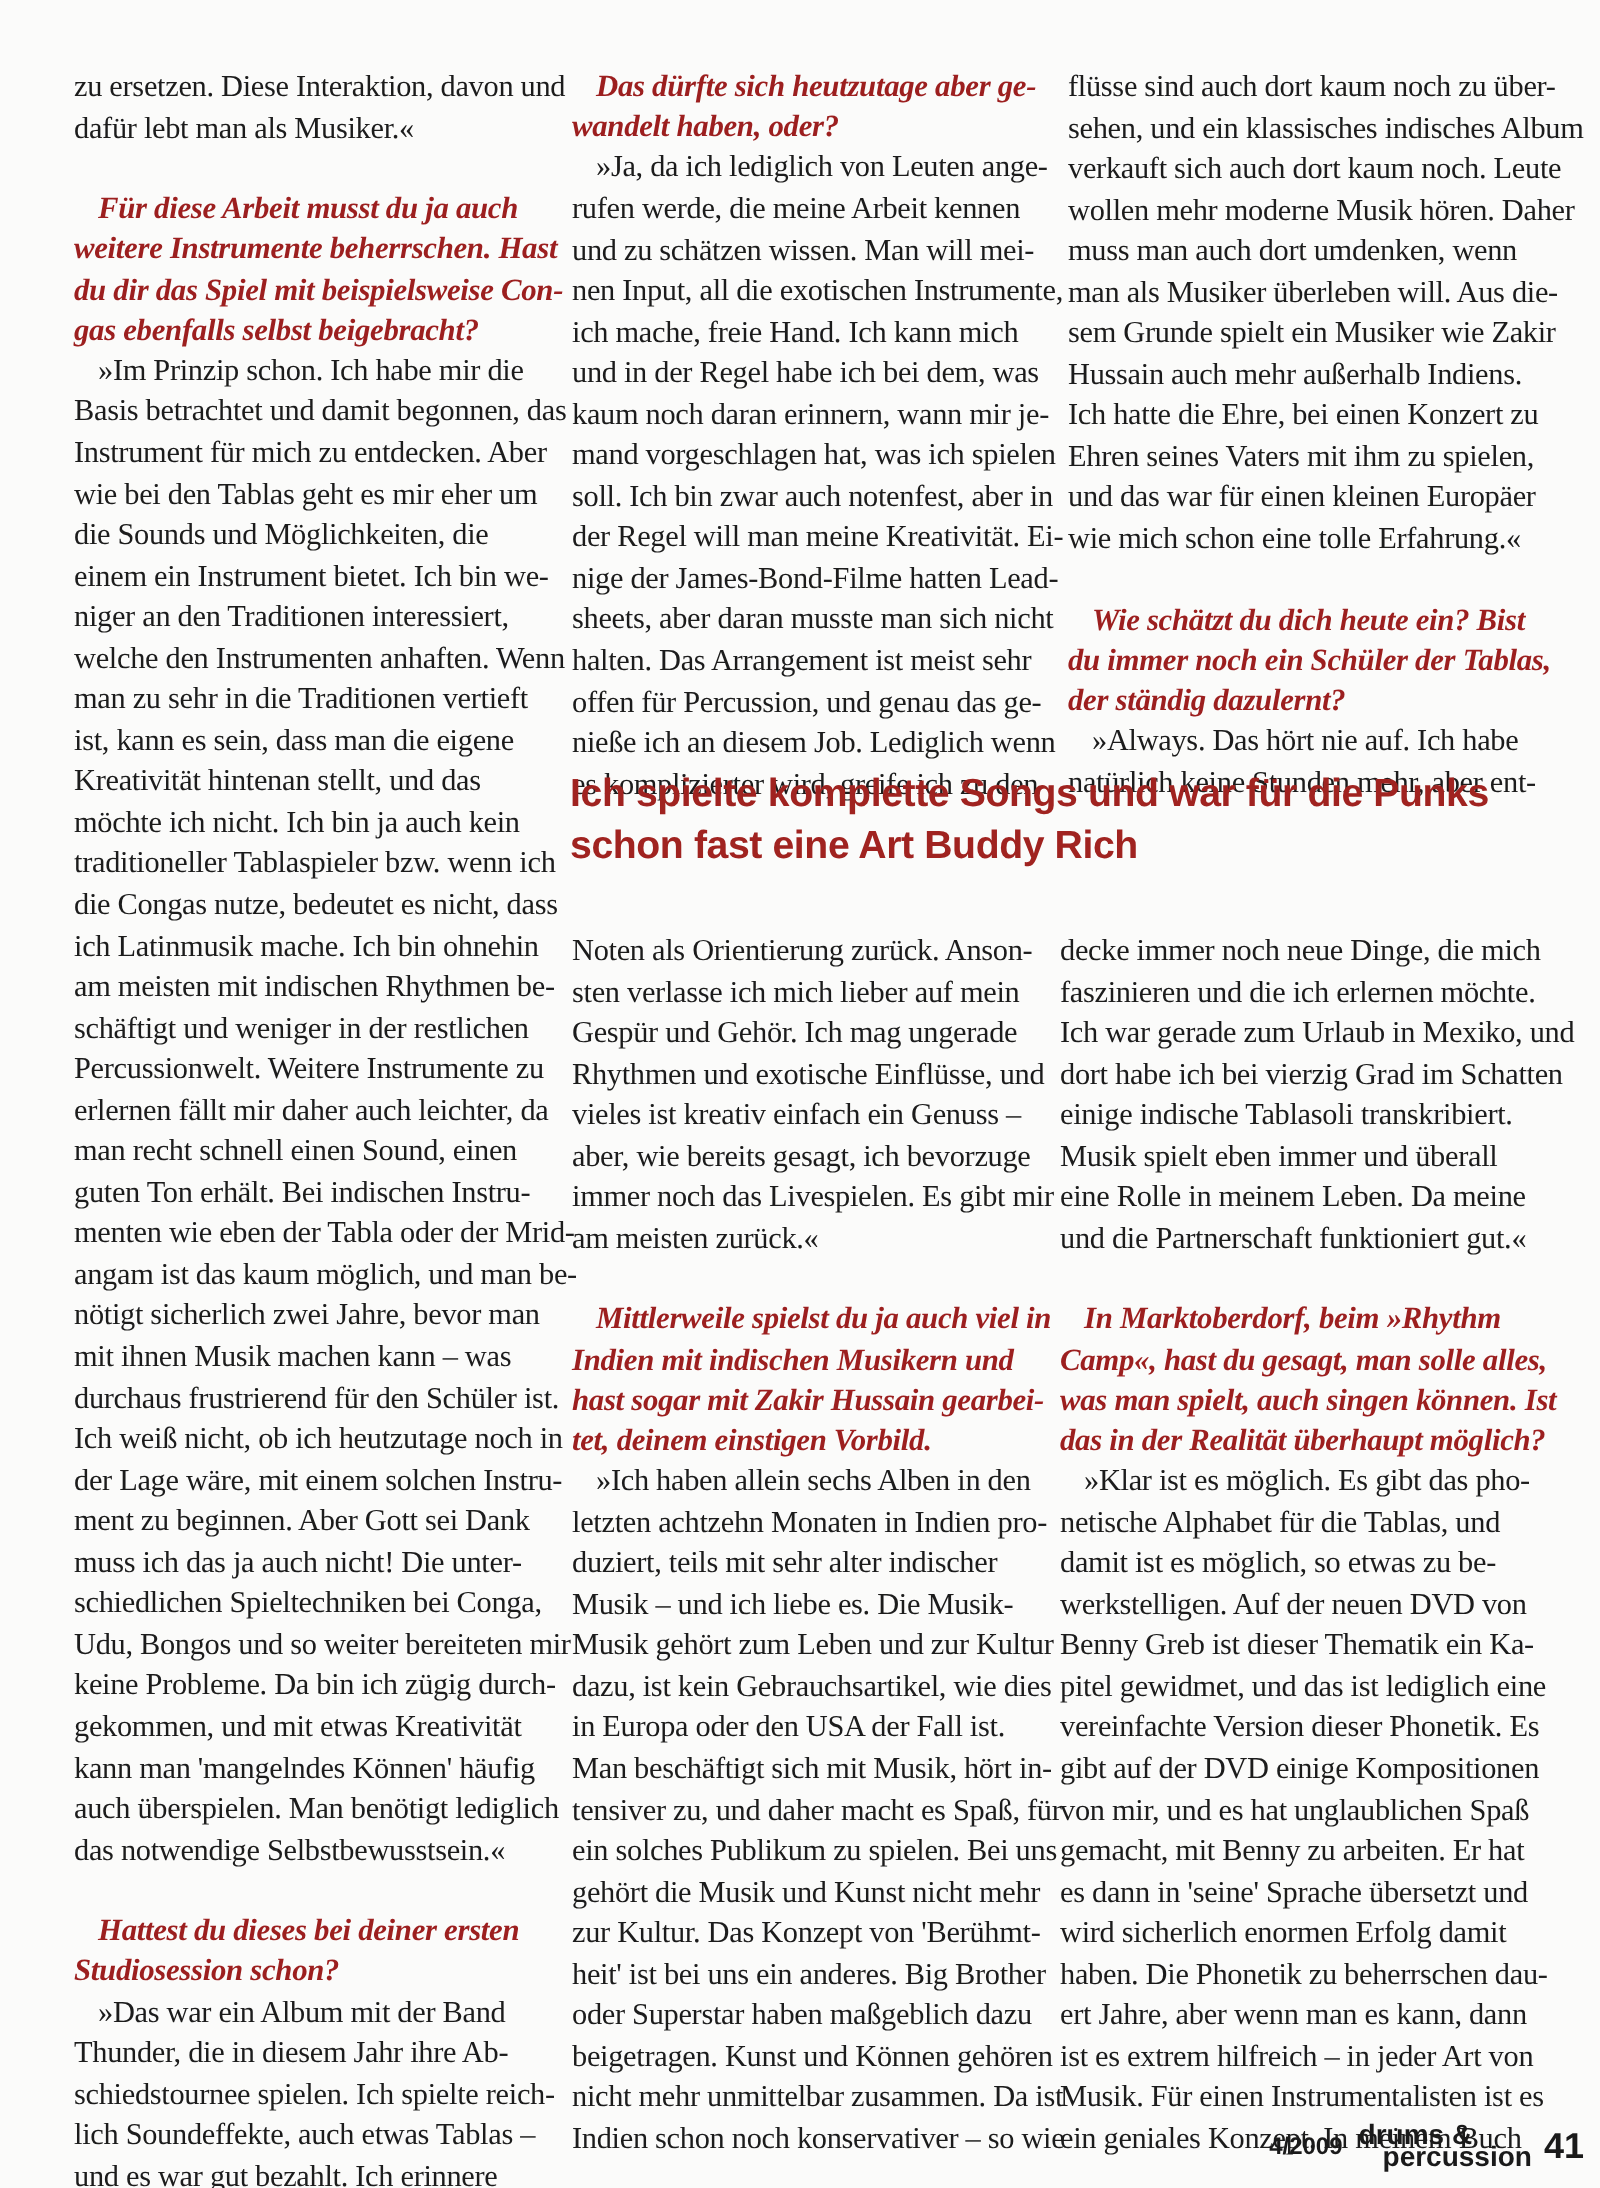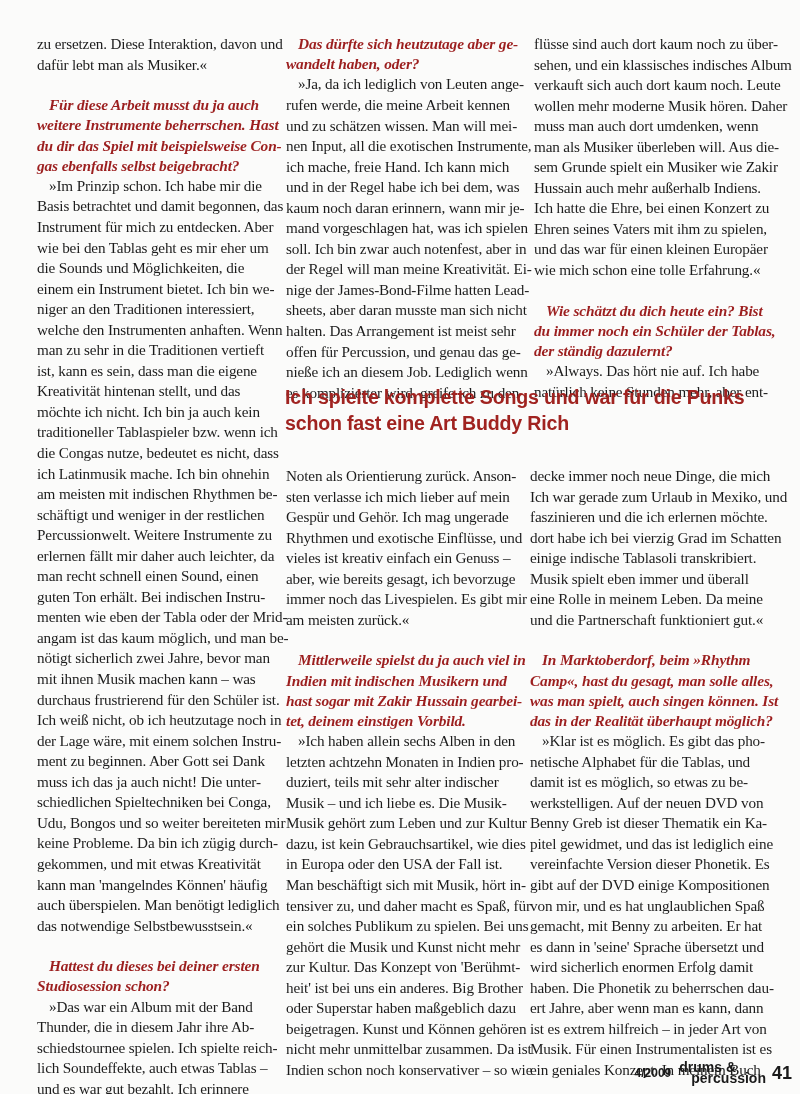--- a/index.html
+++ b/index.html
@@ -210,22 +210,22 @@
       <p>oder Superstar haben maßgeblich dazu</p>
       <p>beigetragen. Kunst und Können gehören</p>
       <p>nicht mehr unmittelbar zusammen. Da ist</p>
       <p>Indien schon noch konservativer – so wie</p>
     </div>
 </div>
 
 <div class="col" style="left:530px; top:466px;">
   <div>
       <p>decke immer noch neue Dinge, die mich</p>
+      <p>faszinieren und die ich erlernen möchte.</p>
       <p>Ich war gerade zum Urlaub in Mexiko, und</p>
-      <p>faszinieren und die ich erlernen möchte.</p>
       <p>dort habe ich bei vierzig Grad im Schatten</p>
       <p>einige indische Tablasoli transkribiert.</p>
       <p>Musik spielt eben immer und überall</p>
       <p>eine Rolle in meinem Leben. Da meine</p>
       <p>und die Partnerschaft funktioniert gut.«</p>
     </div>
   <div class="gap"></div>
   <div class="q">
       <p class="indent">In Marktoberdorf, beim »Rhythm</p>
       <p>Camp«, hast du gesagt, man solle alles,</p>

